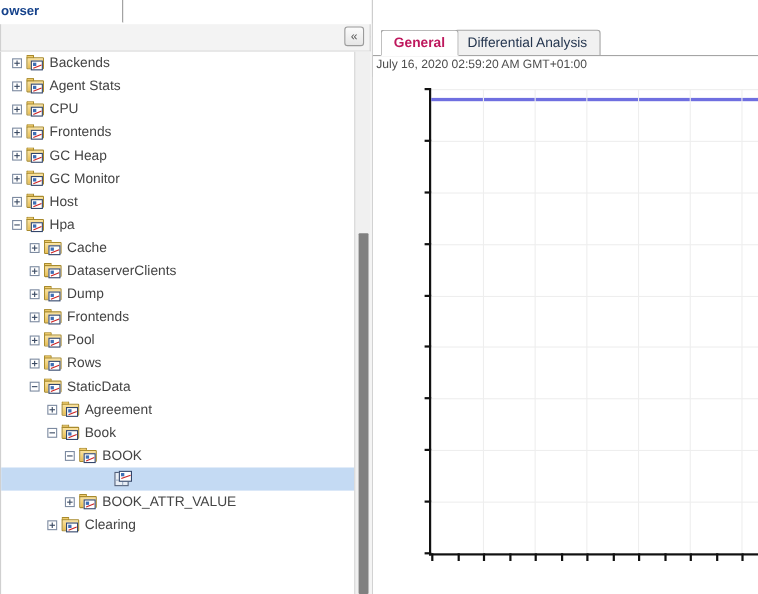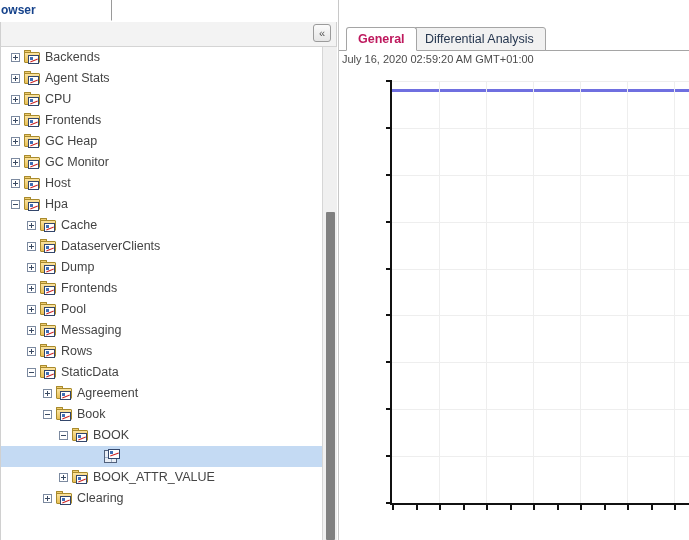--- a/index.html
+++ b/index.html
@@ -424,29 +424,20 @@
             <span class="tree-label">Frontends</span>
           </div>
           <div class="tree-row" style="padding-left: 26px;">
             <span class="expander plus"></span>
             <span class="icon-folder">
               <span class="ftab"></span>
               <span class="fbody"></span>
               <span class="fchart"></span>
             </span>
             <span class="tree-label">Pool</span>
-          </div>
-          <div class="tree-row" style="padding-left: 26px;">
-            <span class="expander plus"></span>
-            <span class="icon-folder">
-              <span class="ftab"></span>
-              <span class="fbody"></span>
-              <span class="fchart"></span>
-            </span>
-            <span class="tree-label">Messaging</span>
           </div>
           <div class="tree-row" style="padding-left: 26px;">
             <span class="expander plus"></span>
             <span class="icon-folder">
               <span class="ftab"></span>
               <span class="fbody"></span>
               <span class="fchart"></span>
             </span>
             <span class="tree-label">Rows</span>
           </div>

